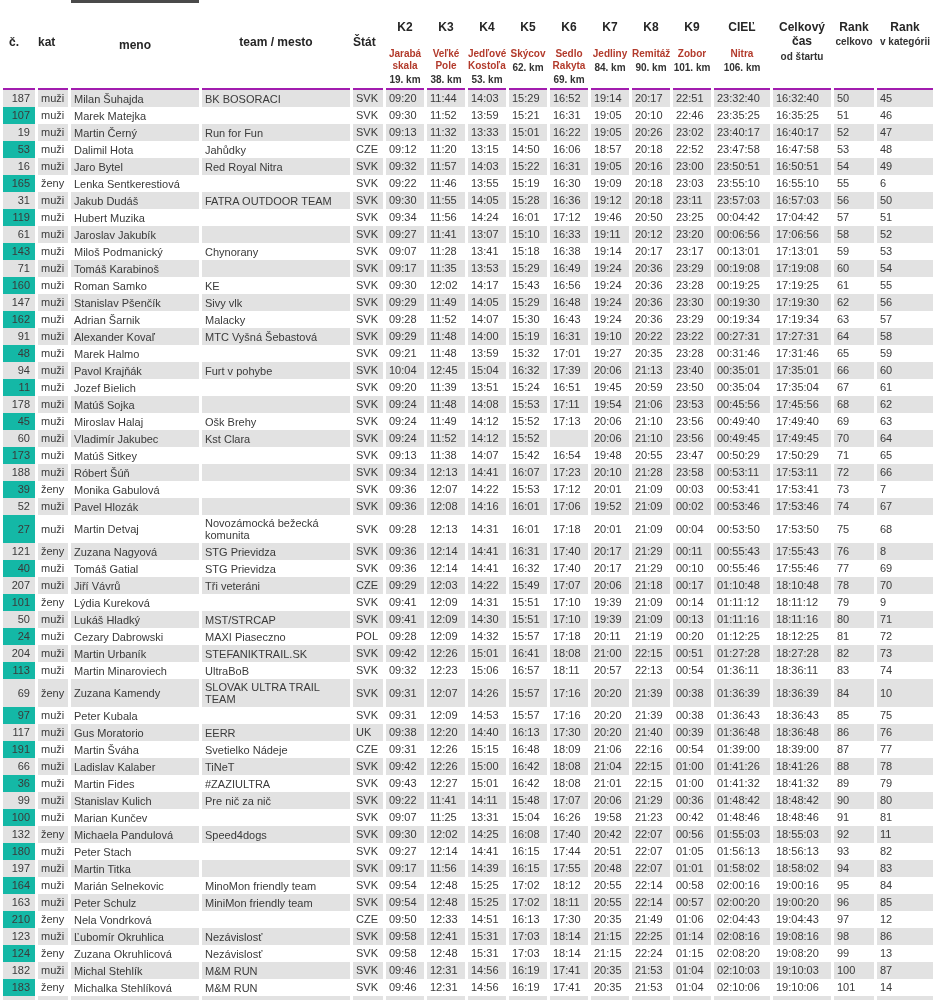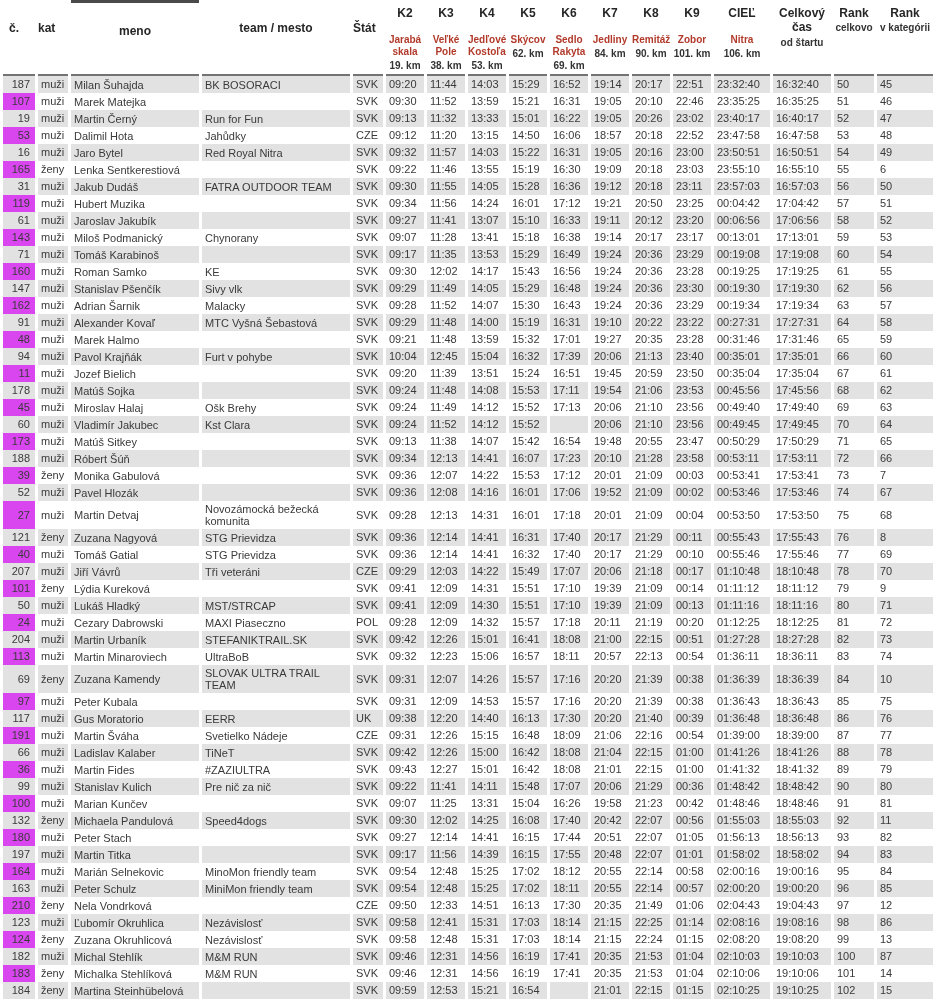--- a/index.html
+++ b/index.html
@@ -3,36 +3,36 @@
 <meta charset="utf-8">
 <style>
   html,body{margin:0;padding:0;background:#fff;}
   body{width:936px;font-family:"Liberation Sans","DejaVu Sans",sans-serif;color:#3a3a3a;}
   table{border-collapse:separate;border-spacing:3px 0;table-layout:fixed;width:936px;}
   
   col.w-bib{width:32px}col.w-kat{width:30px}col.w-meno{width:128px}col.w-team{width:148px}
   col.w-stat{width:30px}col.w-k{width:38px}col.w-ciel{width:56px}col.w-total{width:58px}
   col.w-rank{width:40px}col.w-rankcat{width:56px}
   
-  thead th{vertical-align:top;height:54px;padding:6px 0 2px;border-bottom:2px solid #737373;
+  thead th{vertical-align:top;height:54px;padding:20px 0 2px;border-bottom:2px solid #a21caf;
            font-weight:bold;overflow:hidden;}
   thead th.col-meno{border-top:3px solid #4a4a4a;}
   .ht1{font-size:12px;font-weight:bold;color:#262626;line-height:1.2;}
   .ht2{font-size:10px;font-weight:bold;color:#b23a2b;line-height:1.18;margin-top:14px;}
   .ht3{font-size:10px;font-weight:bold;color:#333;line-height:1.25;margin-top:2px;text-align:center;}
   .hmid{margin-top:15px;}
   th.col-bib,th.col-kat,th.col-stat{text-align:left;}
   th.col-bib{padding-left:6px;}
   th.col-meno,th.col-team,th.col-k2,th.col-k3,th.col-k4,th.col-k5,th.col-k6,th.col-k7,
   th.col-k8,th.col-k9,th.col-ciel,th.col-total,th.col-rank,th.col-rankcat{text-align:center;}
   
   tbody td{font-size:11px;line-height:13px;padding:2px 1px 2px 3px;vertical-align:middle;
            white-space:nowrap;overflow:hidden;color:#3a3a3a;text-align:left;}
   tbody tr:nth-child(odd) td{background:#e2e2e2;}
-  tbody td.col-bib{background:#d946ef;text-align:right;padding-right:5px;}
+  tbody td.col-bib{background:#14b8a6;text-align:right;padding-right:5px;}
   tbody td.empty{background:#fff;}
   tbody td.col-meno,tbody td.col-team{white-space:normal;line-height:12px;}
 </style>
 </head>
 <body>
 
 <table>
   <colgroup>
     <col class="w-bib">
       <col class="w-kat">
@@ -266,21 +266,21 @@
         <td class="col-bib">119</td>
         <td class="col-kat">muži</td>
         <td class="col-meno">Hubert Muzika</td>
         <td class="col-team"></td>
         <td class="col-stat">SVK</td>
         <td class="col-k2">09:34</td>
         <td class="col-k3">11:56</td>
         <td class="col-k4">14:24</td>
         <td class="col-k5">16:01</td>
         <td class="col-k6">17:12</td>
-        <td class="col-k7">19:21</td>
+        <td class="col-k7">19:46</td>
         <td class="col-k8">20:50</td>
         <td class="col-k9">23:25</td>
         <td class="col-ciel">00:04:42</td>
         <td class="col-total">17:04:42</td>
         <td class="col-rank">57</td>
         <td class="col-rankcat">51</td>
       </tr>
       <tr>
         <td class="col-bib">61</td>
         <td class="col-kat">muži</td>

